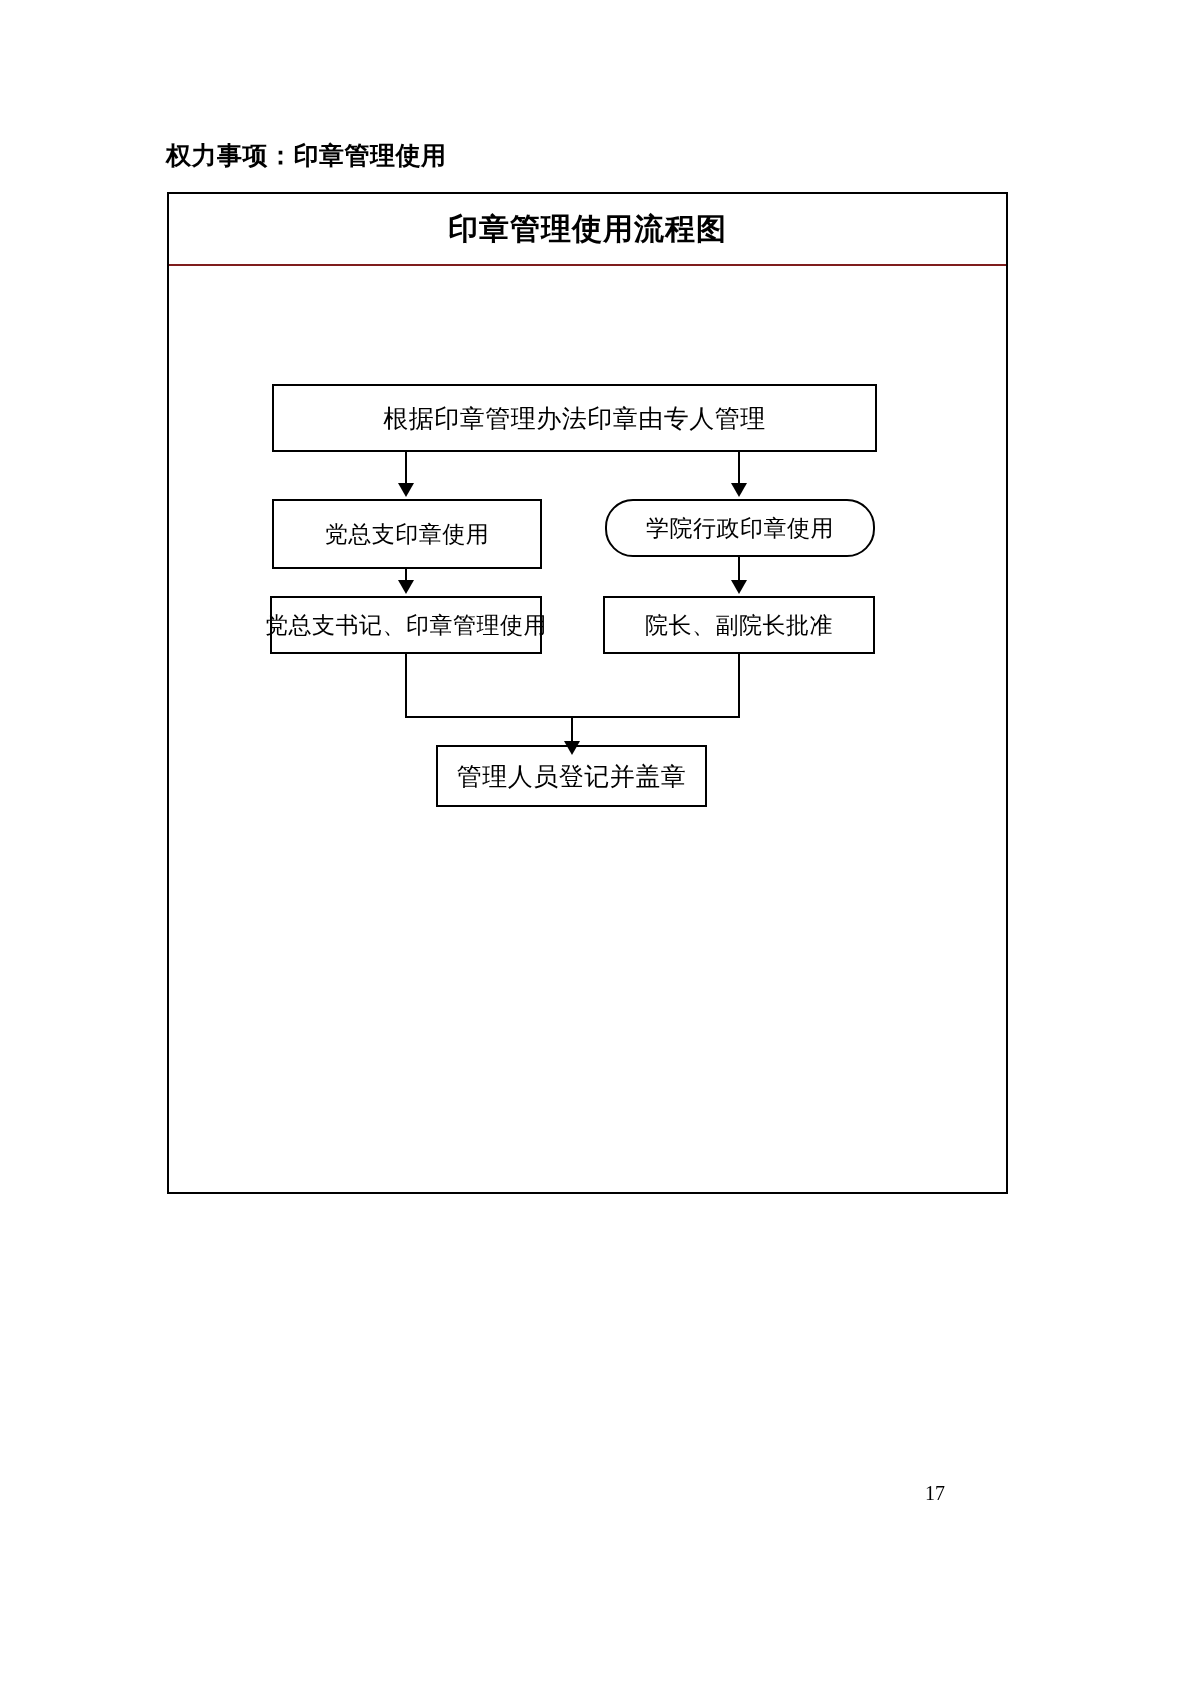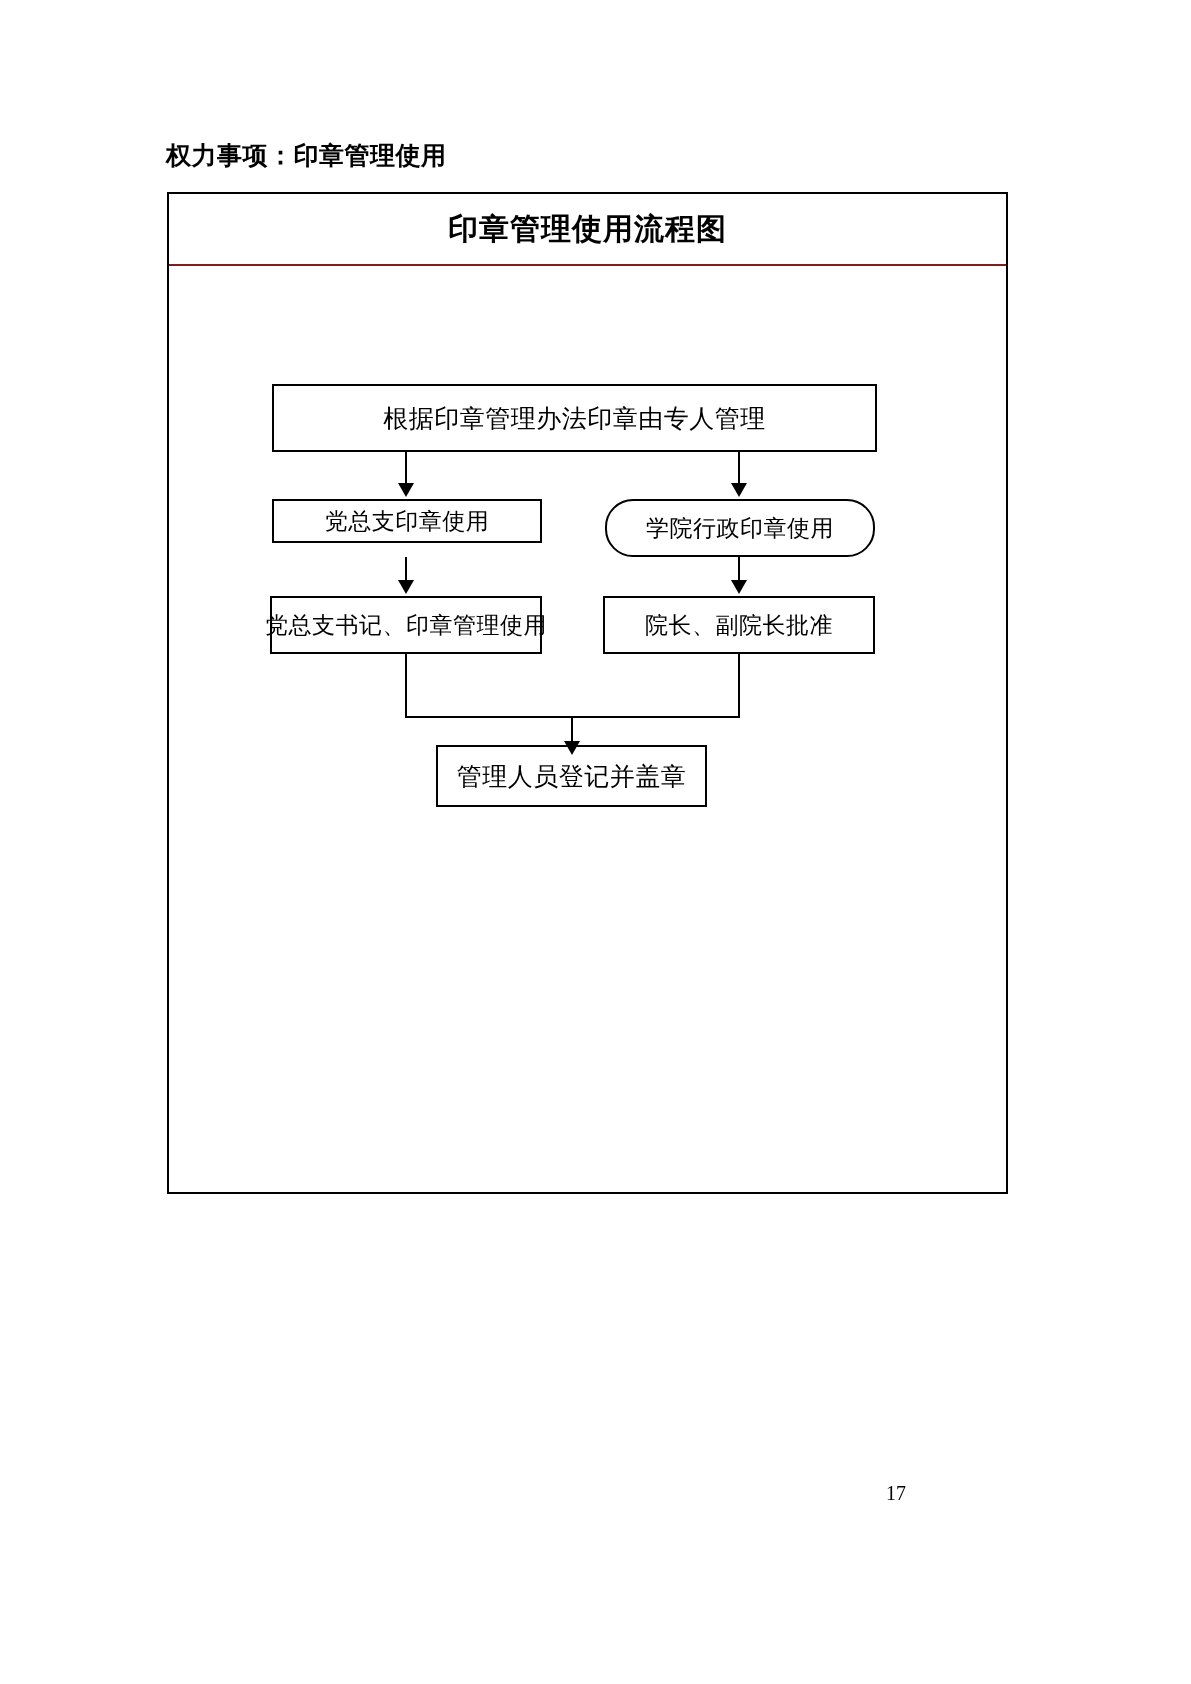--- a/index.html
+++ b/index.html
@@ -77,21 +77,21 @@
     justify-content: center;
     text-align: left;
     font-size: 23px;
     letter-spacing: 0.5px;
     white-space: nowrap;
     z-index: 2;
   }
 
   
   .node-root   { left: 103px; top: 118px; width: 605px; height: 68px; font-size: 25px; }
-  .node-l1     { left: 103px; top: 233px; width: 270px; height: 44px; }
+  .node-l1     { left: 103px; top: 233px; width: 270px; height: 70px; }
   .node-r1     { left: 436px; top: 233px; width: 270px; height: 58px; border-radius: 28px; }
   .node-l2     { left: 101px; top: 330px; width: 272px; height: 58px; }
   .node-r2     { left: 434px; top: 330px; width: 272px; height: 58px; }
   .node-final  { left: 267px; top: 479px; width: 271px; height: 62px; font-size: 25px; }
 
   
   .conn {
     position: absolute;
     background: #000000;
     z-index: 1;
@@ -124,21 +124,21 @@
   
   .c-l2-down { left: 236px; top: 388px; height: 64px; }
   .c-r2-down { left: 569px; top: 388px; height: 64px; }
   .c-merge-h { left: 236px; top: 450px; width: 335px; }
   .c-merge-v { left: 402px; top: 450px; height: 27px; }
   .a-merge   { left: 395px; top: 475px; }
 
   
   .page-number {
     position: absolute;
-    left: 886px;
+    left: 925px;
     top: 1482px;
     font-size: 20px;
   }
 </style>
 </head>
 <body>
 
 <div class="page-heading">权力事项：印章管理使用</div>
 
 <div class="frame">

